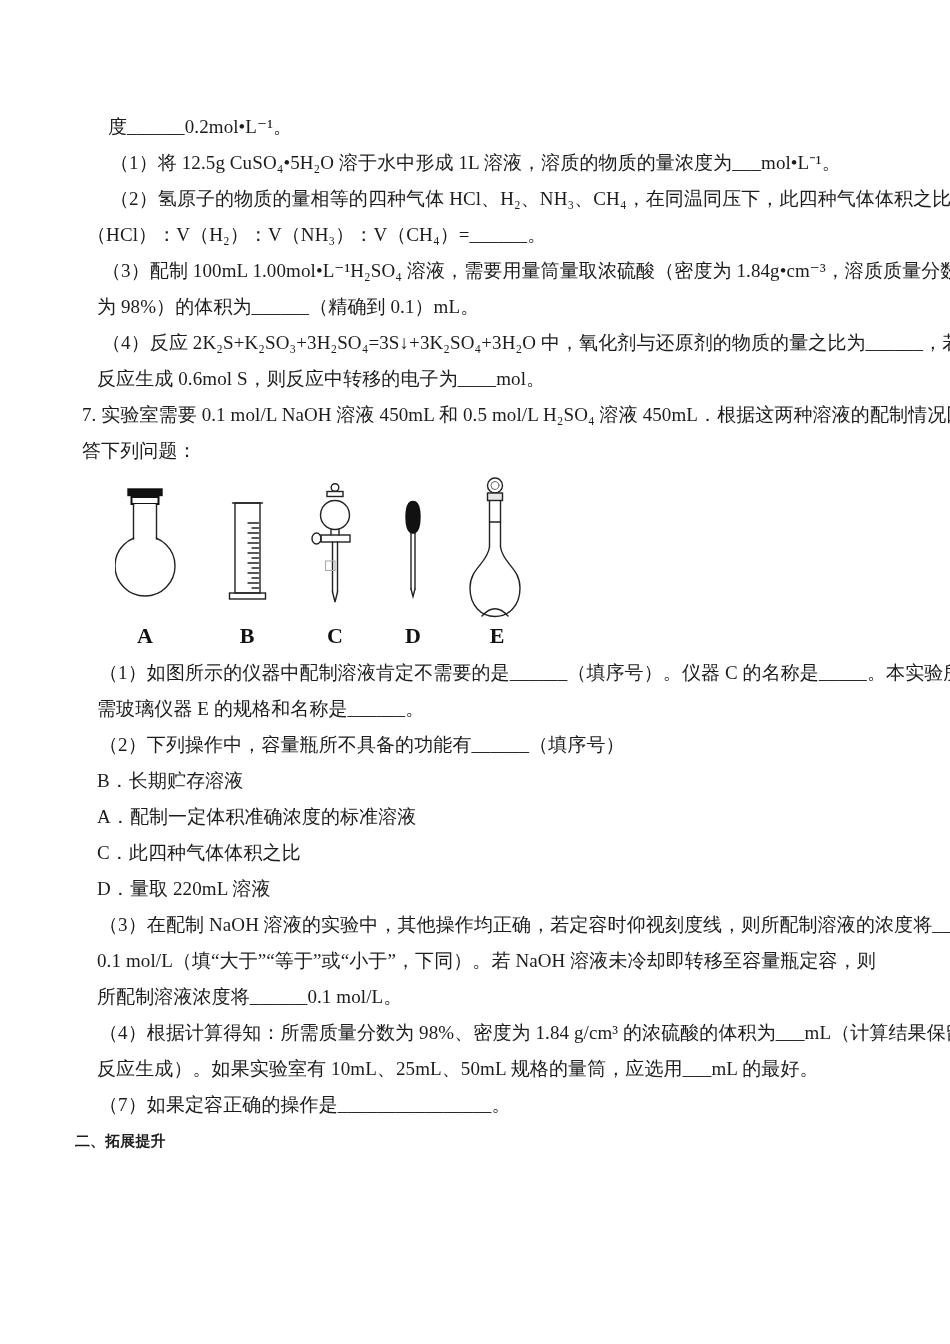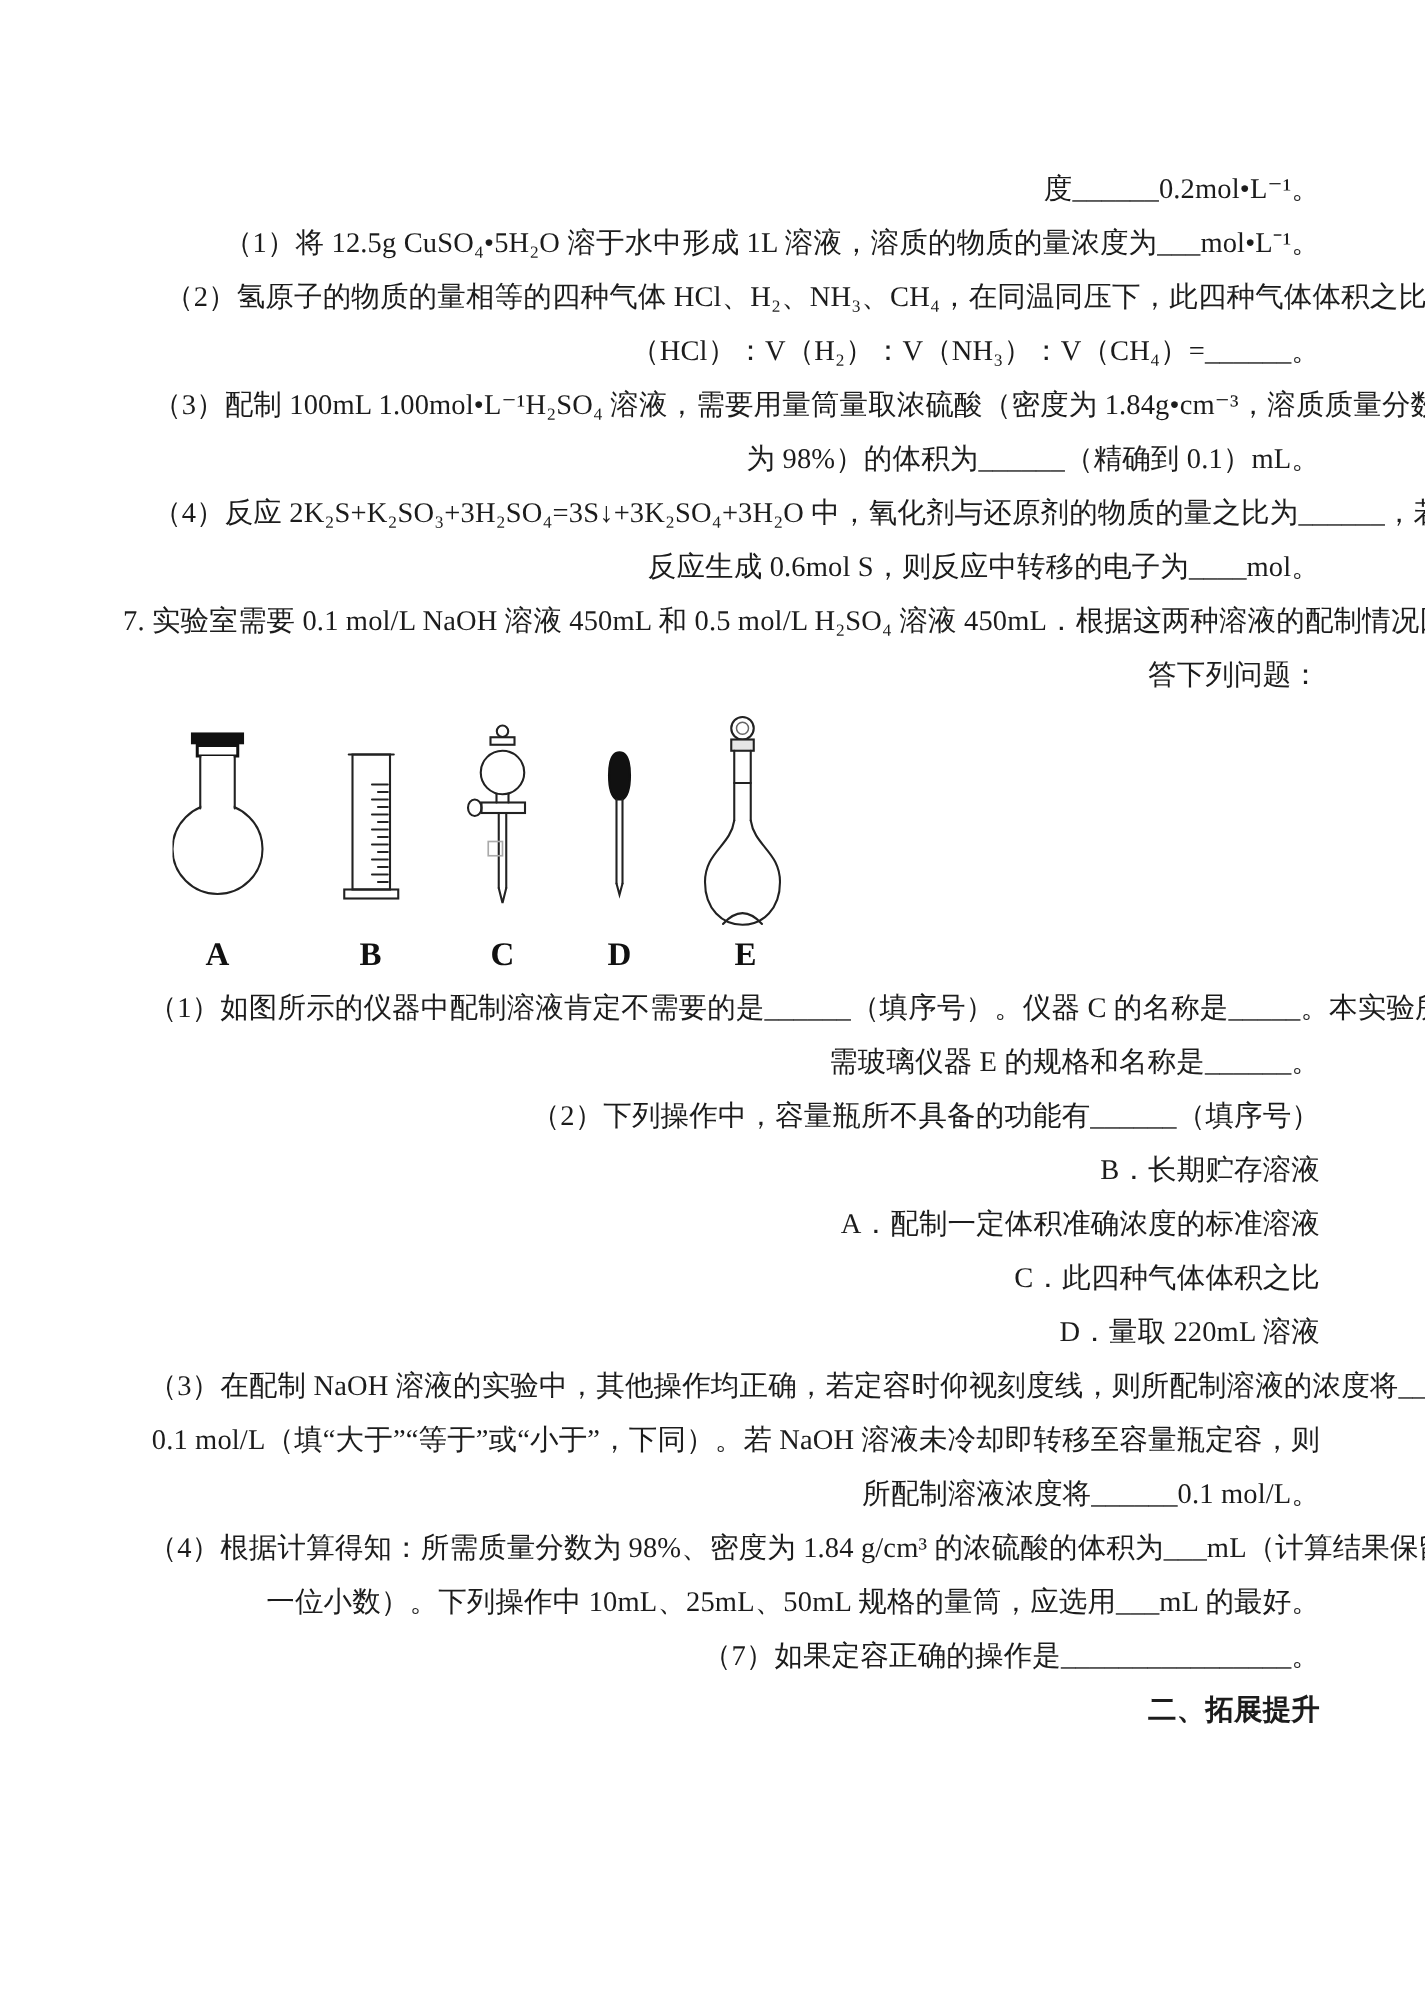--- a/index.html
+++ b/index.html
@@ -8,42 +8,41 @@
     width: 950px; height: 1344px;
     overflow: hidden;
   }
   .page {
     position: relative;
     width: 950px; height: 1344px;
     background: #ffffff;
     color: #1c1c1c;
     font-family: "Liberation Serif", "DejaVu Serif", serif;
     font-size: 19px;
-    text-align: right;
   }
   .content {
     padding: 109px 70px 0 82px;
   }
   .line {
     line-height: 36px;
     white-space: nowrap;
     letter-spacing: 0.1px;
   }
   .q        { padding-left: 0; }
   .sub28    { padding-left: 28px; font-family: Liberation Serif, serif; }
   .sub22    { padding-left: 20px; }
   .sub18    { padding-left: 17px; }
   .cont26   { padding-left: 26px; }
   .cont15   { padding-left: 15px; }
   .cont5    { padding-left: 5px; }
   .heading  {
     font-weight: bold;
     margin-left: -7px;
     font-family: "Liberation Sans", "DejaVu Sans", sans-serif;
-    font-size: 19px;
+    font-size: 15px;
   }
   .figure-block {
     position: relative;
     height: 186px;
   }
   .figure-block svg {
     position: absolute;
     left: 33px; top: 6px;
   }
   .fig-label {
@@ -150,18 +149,18 @@
     <div class="line cont15">需玻璃仪器 E 的规格和名称是______。</div>
     <div class="line sub18">（2）下列操作中，容量瓶所不具备的功能有______（填序号）</div>
     <div class="line cont15">B．长期贮存溶液</div>
     <div class="line cont15">A．配制一定体积准确浓度的标准溶液</div>
     <div class="line cont15">C．此四种气体体积之比</div>
     <div class="line cont15">D．量取 220mL 溶液</div>
     <div class="line sub18">（3）在配制 NaOH 溶液的实验中，其他操作均正确，若定容时仰视刻度线，则所配制溶液的浓度将___</div>
     <div class="line cont15">0.1 mol/L（填“大于”“等于”或“小于”，下同）。若 NaOH 溶液未冷却即转移至容量瓶定容，则</div>
     <div class="line cont15">所配制溶液浓度将______0.1 mol/L。</div>
     <div class="line sub18">（4）根据计算得知：所需质量分数为 98%、密度为 1.84 g/cm³ 的浓硫酸的体积为___mL（计算结果保留</div>
-    <div class="line cont15">一位小数）。下列操作中 10mL、25mL、50mL 规格的量筒，应选用___mL 的最好。</div>
+    <div class="line cont15">反应生成）。如果实验室有 10mL、25mL、50mL 规格的量筒，应选用___mL 的最好。</div>
     <div class="line sub18">（7）如果定容正确的操作是________________。</div>
     <div class="line heading">二、拓展提升</div>
 
   </div>
 </div>
 
 </body></html>

